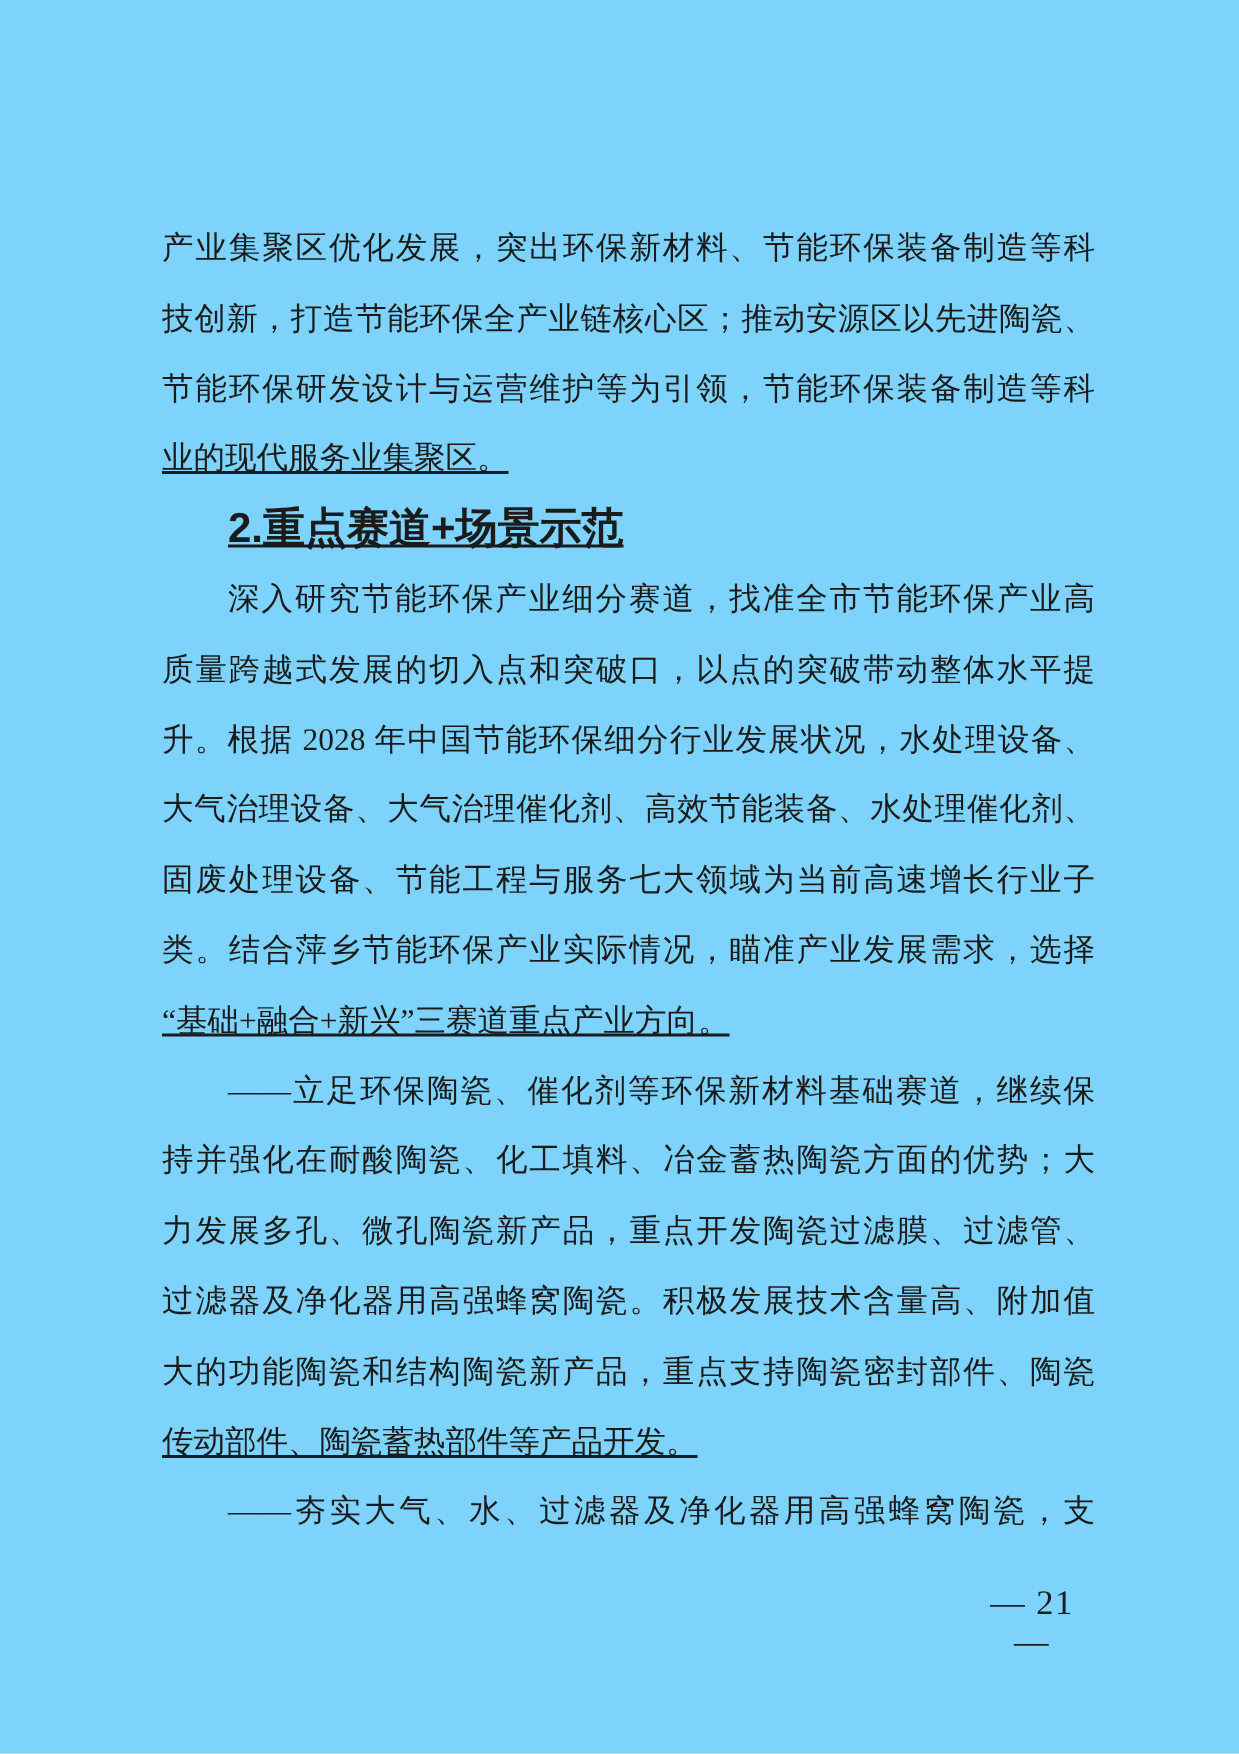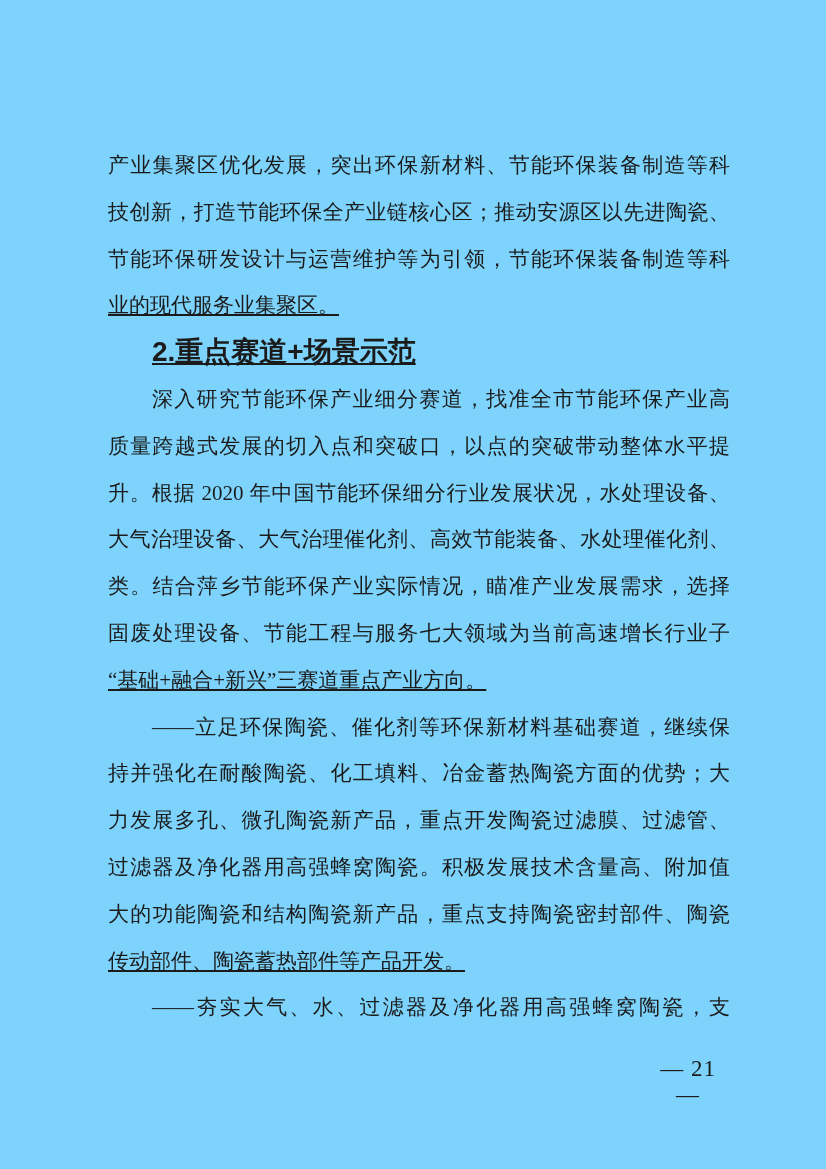--- a/index.html
+++ b/index.html
@@ -69,24 +69,24 @@
         <div class="line">技创新，打造节能环保全产业链核心区；推动安源区以先进陶瓷、</div>
         <div class="line">节能环保研发设计与运营维护等为引领，节能环保装备制造等科</div>
         <div class="line no-just">业的现代服务业集聚区。</div>
       </div>
       <div class="paragraph heading">
         <div class="line indent no-just">2.重点赛道+场景示范</div>
       </div>
       <div class="paragraph">
         <div class="line indent">深入研究节能环保产业细分赛道，找准全市节能环保产业高</div>
         <div class="line">质量跨越式发展的切入点和突破口，以点的突破带动整体水平提</div>
-        <div class="line">升。根据 2020 年中国节能环保细分行业发展状况，水处理设备、</div>
+        <div class="line">升。根据 2028 年中国节能环保细分行业发展状况，水处理设备、</div>
         <div class="line">大气治理设备、大气治理催化剂、高效节能装备、水处理催化剂、</div>
+        <div class="line">固废处理设备、节能工程与服务七大领域为当前高速增长行业子</div>
         <div class="line">类。结合萍乡节能环保产业实际情况，瞄准产业发展需求，选择</div>
-        <div class="line">固废处理设备、节能工程与服务七大领域为当前高速增长行业子</div>
         <div class="line no-just">“基础+融合+新兴”三赛道重点产业方向。</div>
       </div>
       <div class="paragraph">
         <div class="line indent">——立足环保陶瓷、催化剂等环保新材料基础赛道，继续保</div>
         <div class="line">持并强化在耐酸陶瓷、化工填料、冶金蓄热陶瓷方面的优势；大</div>
         <div class="line">力发展多孔、微孔陶瓷新产品，重点开发陶瓷过滤膜、过滤管、</div>
         <div class="line">过滤器及净化器用高强蜂窝陶瓷。积极发展技术含量高、附加值</div>
         <div class="line">大的功能陶瓷和结构陶瓷新产品，重点支持陶瓷密封部件、陶瓷</div>
         <div class="line no-just">传动部件、陶瓷蓄热部件等产品开发。</div>
       </div>

